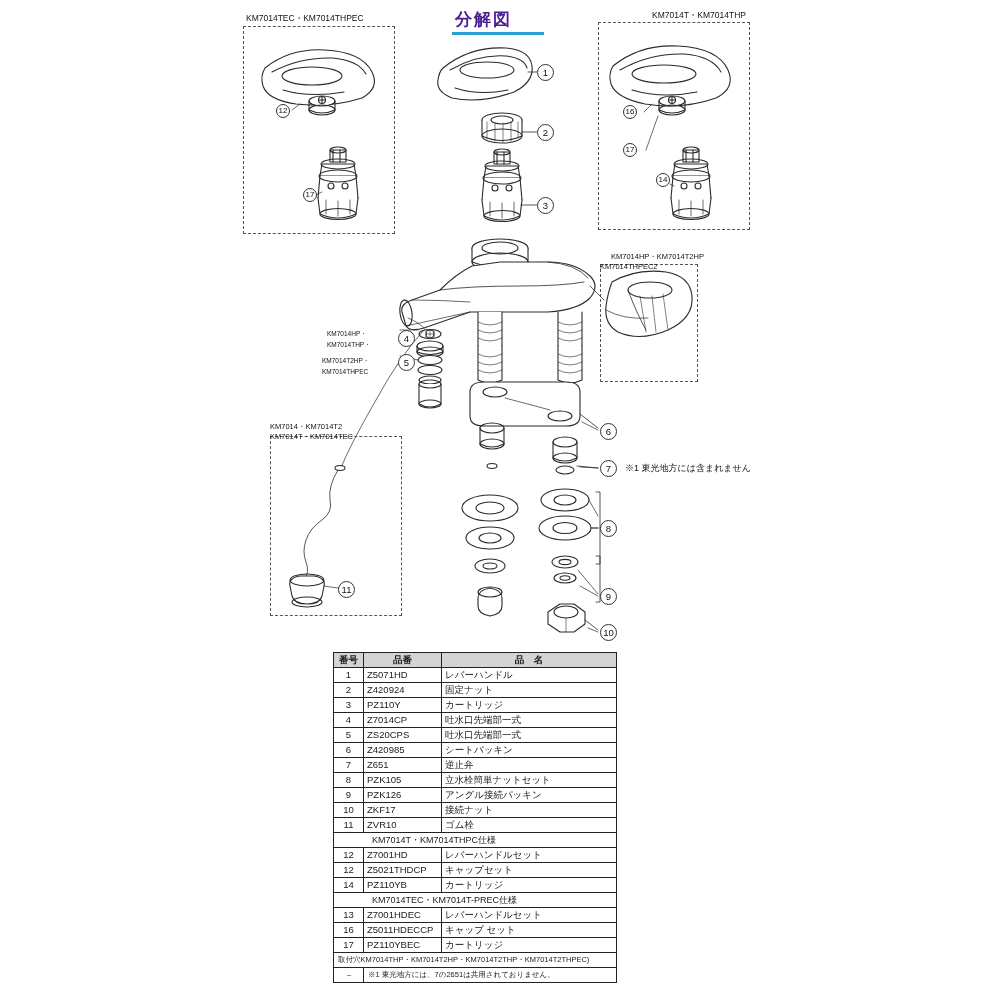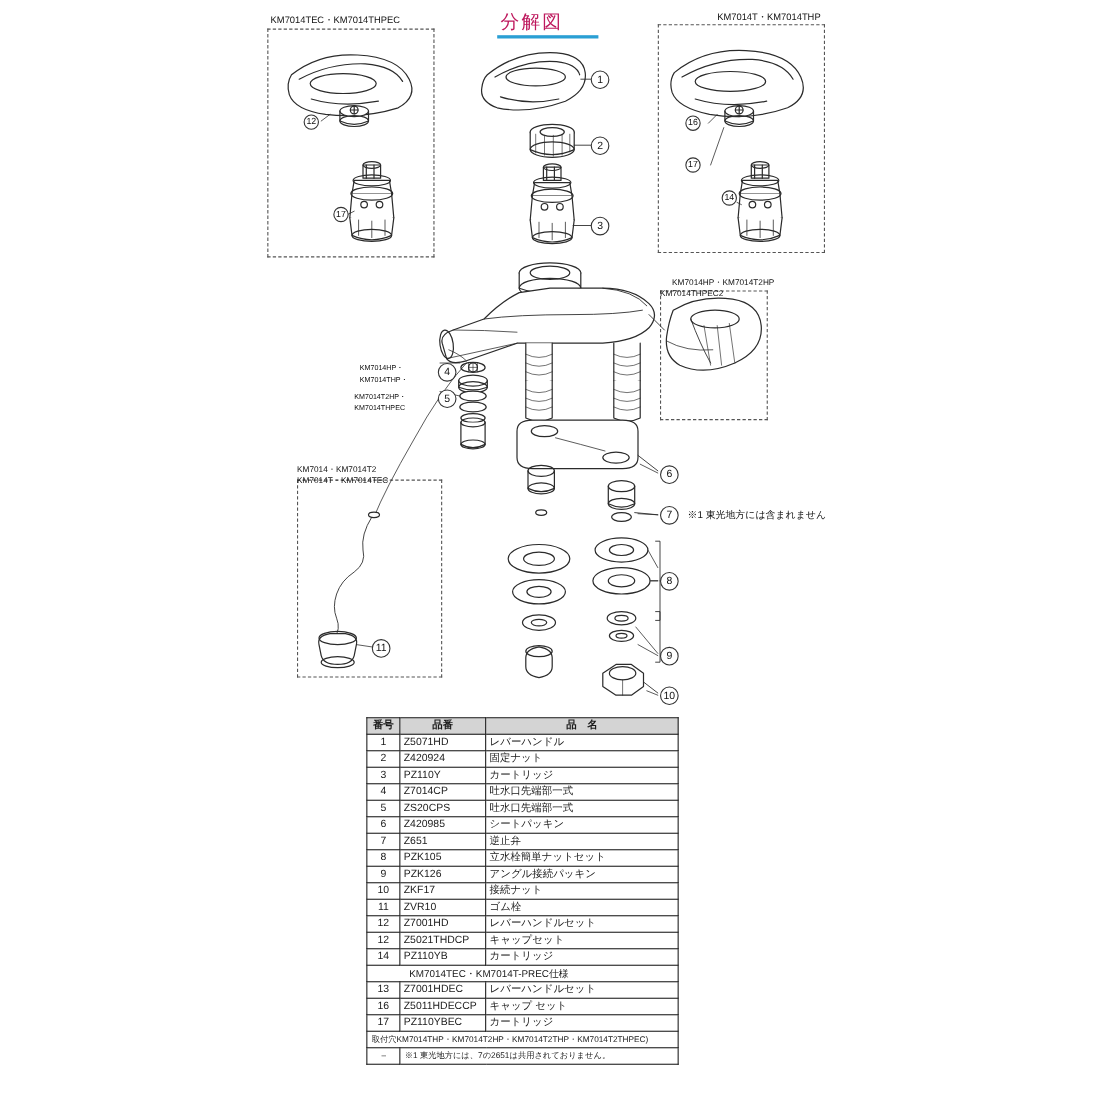--- a/index.html
+++ b/index.html
@@ -14,23 +14,23 @@
     position: relative;
     width: 1000px; height: 1000px;
     overflow: hidden;
     background: #ffffff;
   }
   
   .title {
     position: absolute;
     left: 455px; top: 8px;
     font-size: 17px;
-    font-weight: normal;
+    font-weight: bold;
     letter-spacing: 2px;
-    color: #be185d;
+    color: #4c1d95;
   }
   .title-underline {
     position: absolute;
     left: 452px; top: 32px;
     width: 92px; height: 3px;
     background: #2a9fd4;
   }
   
   .dashed-box {
     position: absolute;
@@ -440,20 +440,23 @@
       <tr>
         <td class="c-no">10</td>
         <td class="c-code">ZKF17</td>
         <td class="c-name">接続ナット</td>
       </tr>
       <tr>
         <td class="c-no">11</td>
         <td class="c-code">ZVR10</td>
         <td class="c-name">ゴム栓</td>
       </tr>
+      <tr class="row-span">
+        <td colspan="3">KM7014T・KM7014THPC仕様</td>
+      </tr>
       <tr>
         <td class="c-no">12</td>
         <td class="c-code">Z7001HD</td>
         <td class="c-name">レバーハンドルセット</td>
       </tr>
       <tr>
         <td class="c-no">12</td>
         <td class="c-code">Z5021THDCP</td>
         <td class="c-name">キャップセット</td>
       </tr>

